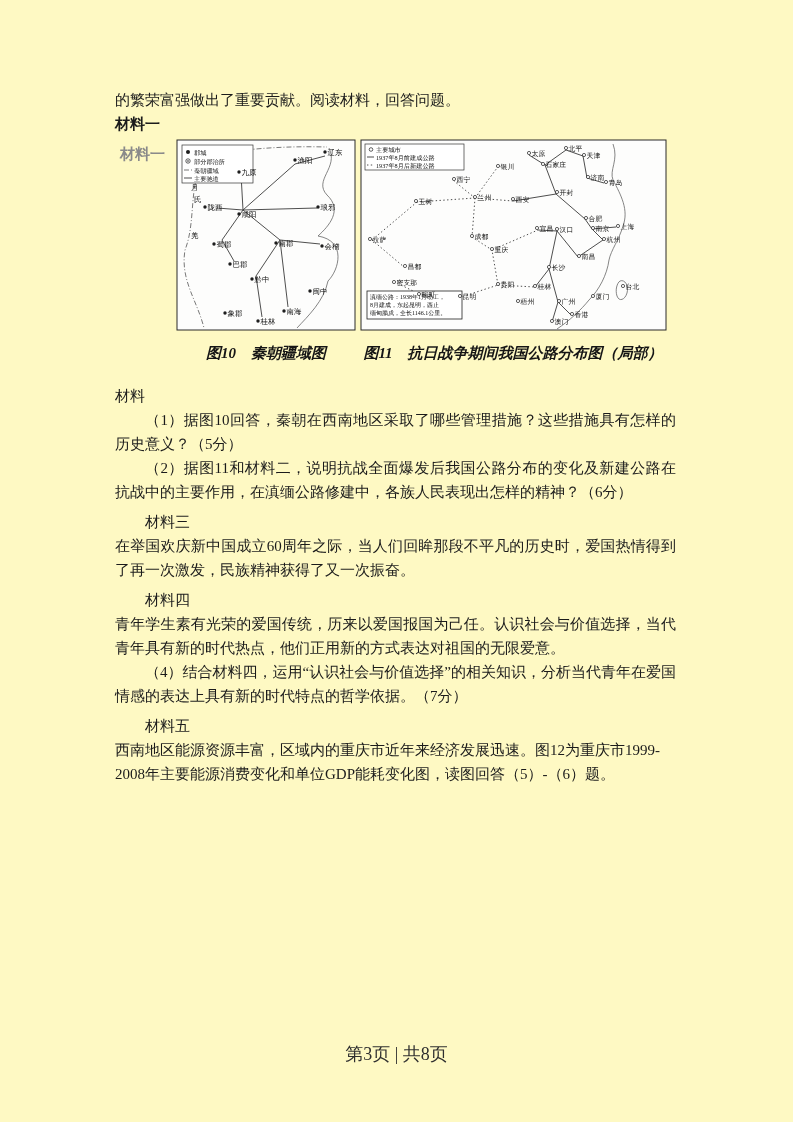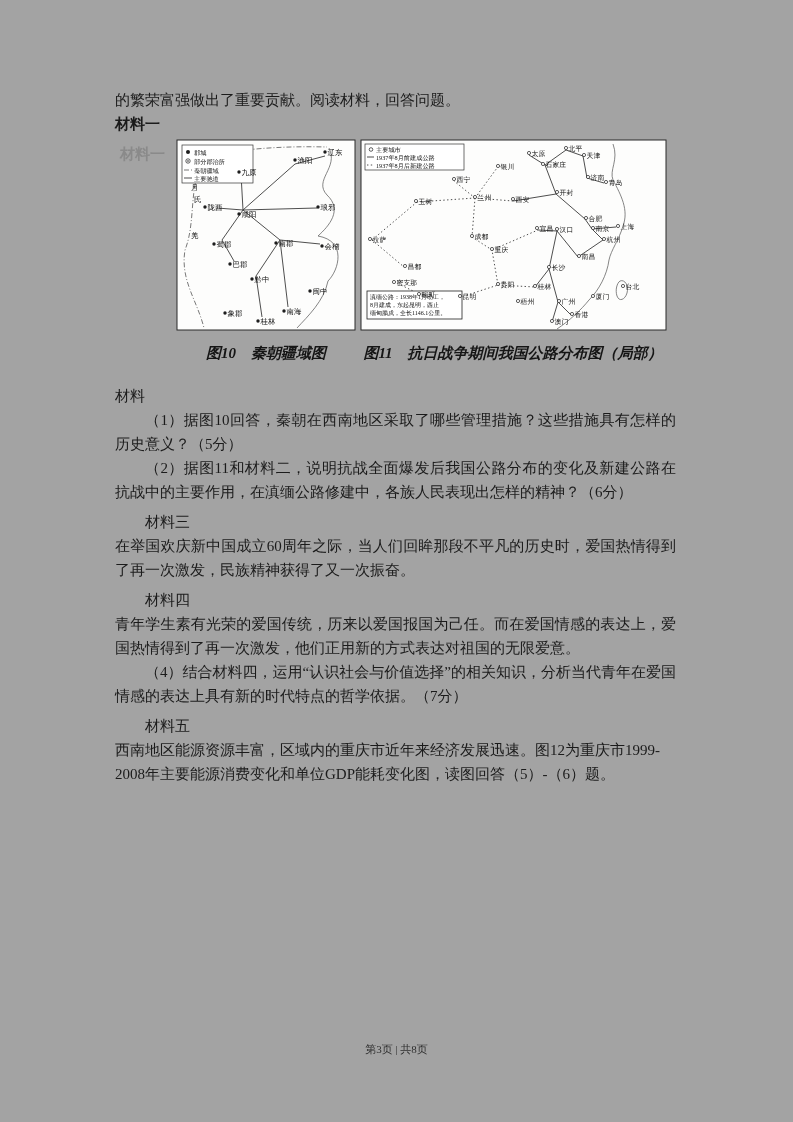--- a/index.html
+++ b/index.html
@@ -1,37 +1,37 @@
 <!DOCTYPE html>
 <html><head>
 <meta charset="utf-8">
 <style>
   html,body{margin:0;padding:0;background:#ffffff;}
   .page{
     position:relative;
     width:793px;height:1122px;
-    background:#a3a3a3;
+    background:#fef9c3;
     font-family:"Liberation Serif","DejaVu Serif",serif;
     color:#1b1b1b;
     overflow:hidden;
   }
   .content{
     position:absolute;left:115px;top:88px;width:561px;
     font-size:15px;line-height:24px;text-align:justify;
   }
   .p{margin:0;}
   .indent{text-indent:2em;}
   .bold{font-weight:bold;}
   .m-head{margin:0;}
   .m-head.gap{margin-top:6px;}
   .figure-wrap{margin:2px 0 14px 0;}
   .figure-wrap svg{display:block;}
   .footer{
     position:absolute;left:0;top:1042px;width:100%;
-    text-align:center;font-size:11px;color:#2f2f2f;
+    text-align:center;font-size:18px;color:#2f2f2f;
   }
   
   .map-frame{fill:#fdfdfc;stroke:#2a2a2a;stroke-width:1;}
   .legend-box{fill:#ffffff;stroke:#333;stroke-width:0.7;}
   .legend-text{font-size:6.2px;fill:#111;}
   .lbl1{font-size:7.4px;fill:#0e0e0e;}
   .lbl2{font-size:6.8px;fill:#0e0e0e;}
   .mk-c{fill:#1d1d1d;}
   .mk-o{fill:#ffffff;stroke:#1d1d1d;stroke-width:0.7;}
   .road-solid{fill:none;stroke:#3a3a3a;stroke-width:0.9;}
@@ -259,21 +259,21 @@
     </div>
 
     <p class="p m-head">材料</p>
     <p class="p indent">（1）据图10回答，秦朝在西南地区采取了哪些管理措施？这些措施具有怎样的历史意义？（5分）</p>
     <p class="p indent">（2）据图11和材料二，说明抗战全面爆发后我国公路分布的变化及新建公路在抗战中的主要作用，在滇缅公路修建中，各族人民表现出怎样的精神？（6分）</p>
 
     <p class="p indent m-head gap">材料三</p>
     <p class="p">在举国欢庆新中国成立60周年之际，当人们回眸那段不平凡的历史时，爱国热情得到了再一次激发，民族精神获得了又一次振奋。</p>
 
     <p class="p indent m-head gap">材料四</p>
-    <p class="p">青年学生素有光荣的爱国传统，历来以爱国报国为己任。而在爱国情感的表达上，爱国热情得到了再一次激发，他们正用新的方式表达对祖国的无限爱意。</p>
+    <p class="p">青年学生素有光荣的爱国传统，历来以爱国报国为己任。认识社会与价值选择，当代青年具有新的时代热点，他们正用新的方式表达对祖国的无限爱意。</p>
     <p class="p indent">（4）结合材料四，运用“认识社会与价值选择”的相关知识，分析当代青年在爱国情感的表达上具有新的时代特点的哲学依据。（7分）</p>
 
     <p class="p indent m-head gap">材料五</p>
     <p class="p">西南地区能源资源丰富，区域内的重庆市近年来经济发展迅速。图12为重庆市1999-</p>
     <p class="p">2008年主要能源消费变化和单位GDP能耗变化图，读图回答（5）-（6）题。</p>
 
   </div>
 
   <div class="footer">第3页 | 共8页</div>
 </div>

